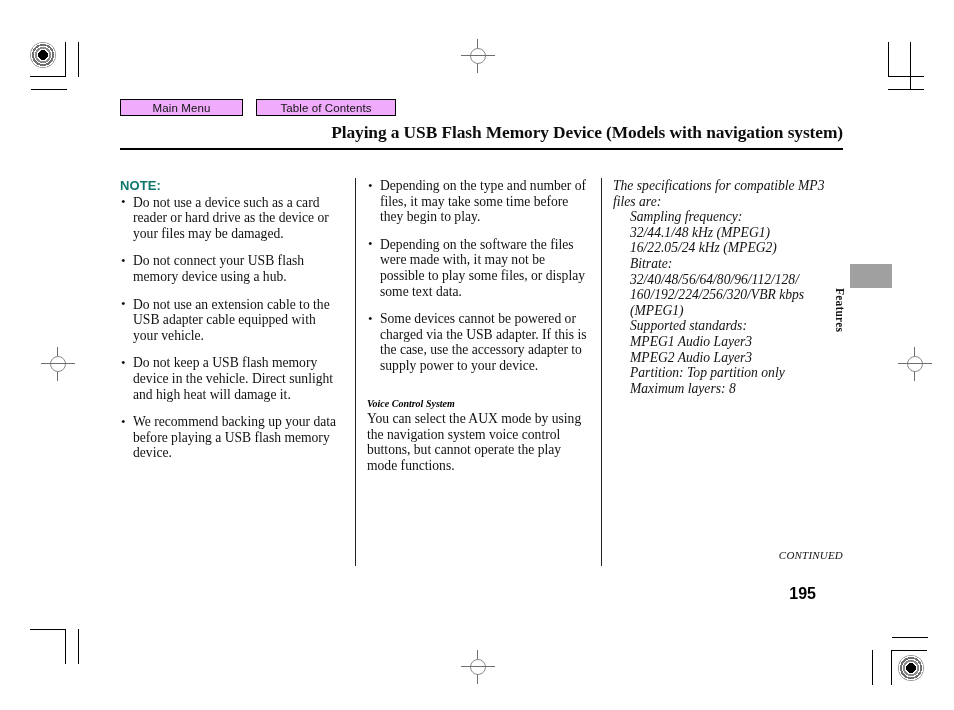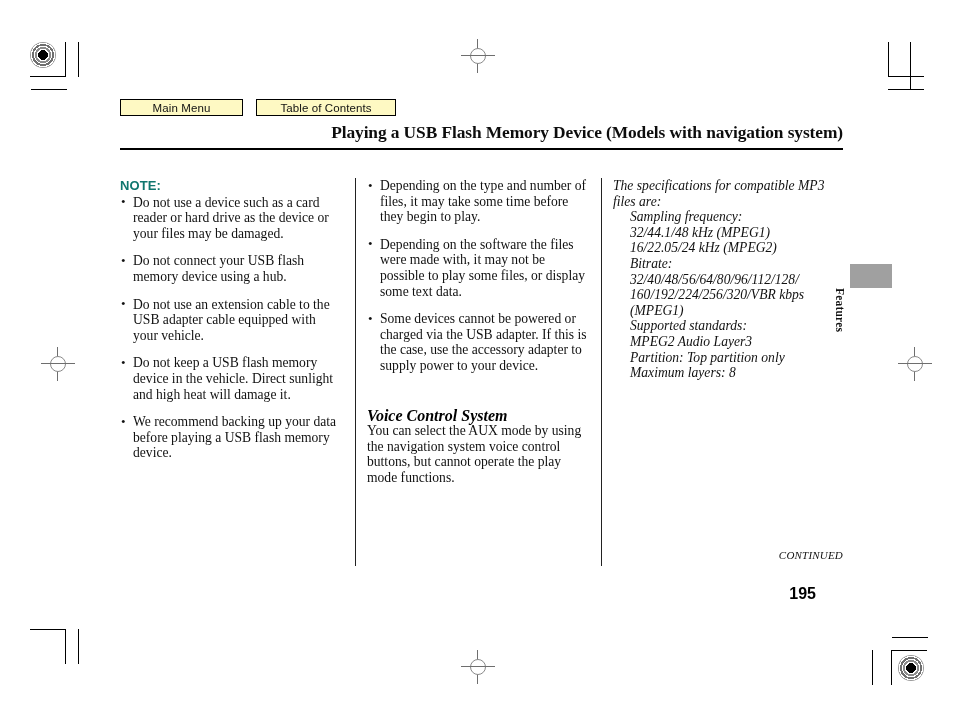--- a/index.html
+++ b/index.html
@@ -68,21 +68,21 @@
 
   .navbar {
     position: absolute;
     left: 120px;
     top: 99px;
     display: flex;
     gap: 13px;
   }
   .nav-btn {
     border: 1.5px solid #000;
-    background: #fef9c3;
+    background: #f0abfc;
     font-family: "Liberation Sans", sans-serif;
     font-size: 11.5px;
     color: #111;
     text-align: center;
     line-height: 16px;
     height: 17px;
     box-sizing: border-box;
     cursor: pointer;
     letter-spacing: 0.1px;
   }
@@ -157,22 +157,22 @@
     left: 1px;
     top: -0.5px;
     font-size: 13px;
     color: #111;
   }
   ul.bullets > li:last-child { margin-bottom: 0; }
 
   .subhead {
     font-weight: bold;
     font-style: italic;
-    font-size: 16px;
-    margin: 12px 0 0 0;
+    font-size: 10px;
+    margin: 0 0 0 0;
     color: #000;
   }
   .body-para {
     margin: 0;
   }
   .spacer-block { height: 22px; }
 
   .spec-intro { margin: 0; }
   ul.spec-list {
     list-style: none;
@@ -304,20 +304,21 @@
     <p class="spec-intro">The specifications for compatible MP3 files are:</p>
     <ul class="spec-list">
       <li>Sampling frequency:</li>
       <li>32/44.1/48 kHz (MPEG1)</li>
       <li>16/22.05/24 kHz (MPEG2)</li>
       <li>Bitrate:</li>
       <li>32/40/48/56/64/80/96/112/128/</li>
       <li>160/192/224/256/320/VBR kbps</li>
       <li>(MPEG1)</li>
       <li>Supported standards:</li>
+      <li>MPEG1 Audio Layer3</li>
       <li>MPEG2 Audio Layer3</li>
       <li>Partition: Top partition only</li>
       <li>Maximum layers: 8</li>
     </ul>
   </div>
 
   <div class="side-tab-gray"></div>
   <div class="side-tab-label">Features</div>
 
   <div class="continued">CONTINUED</div>

